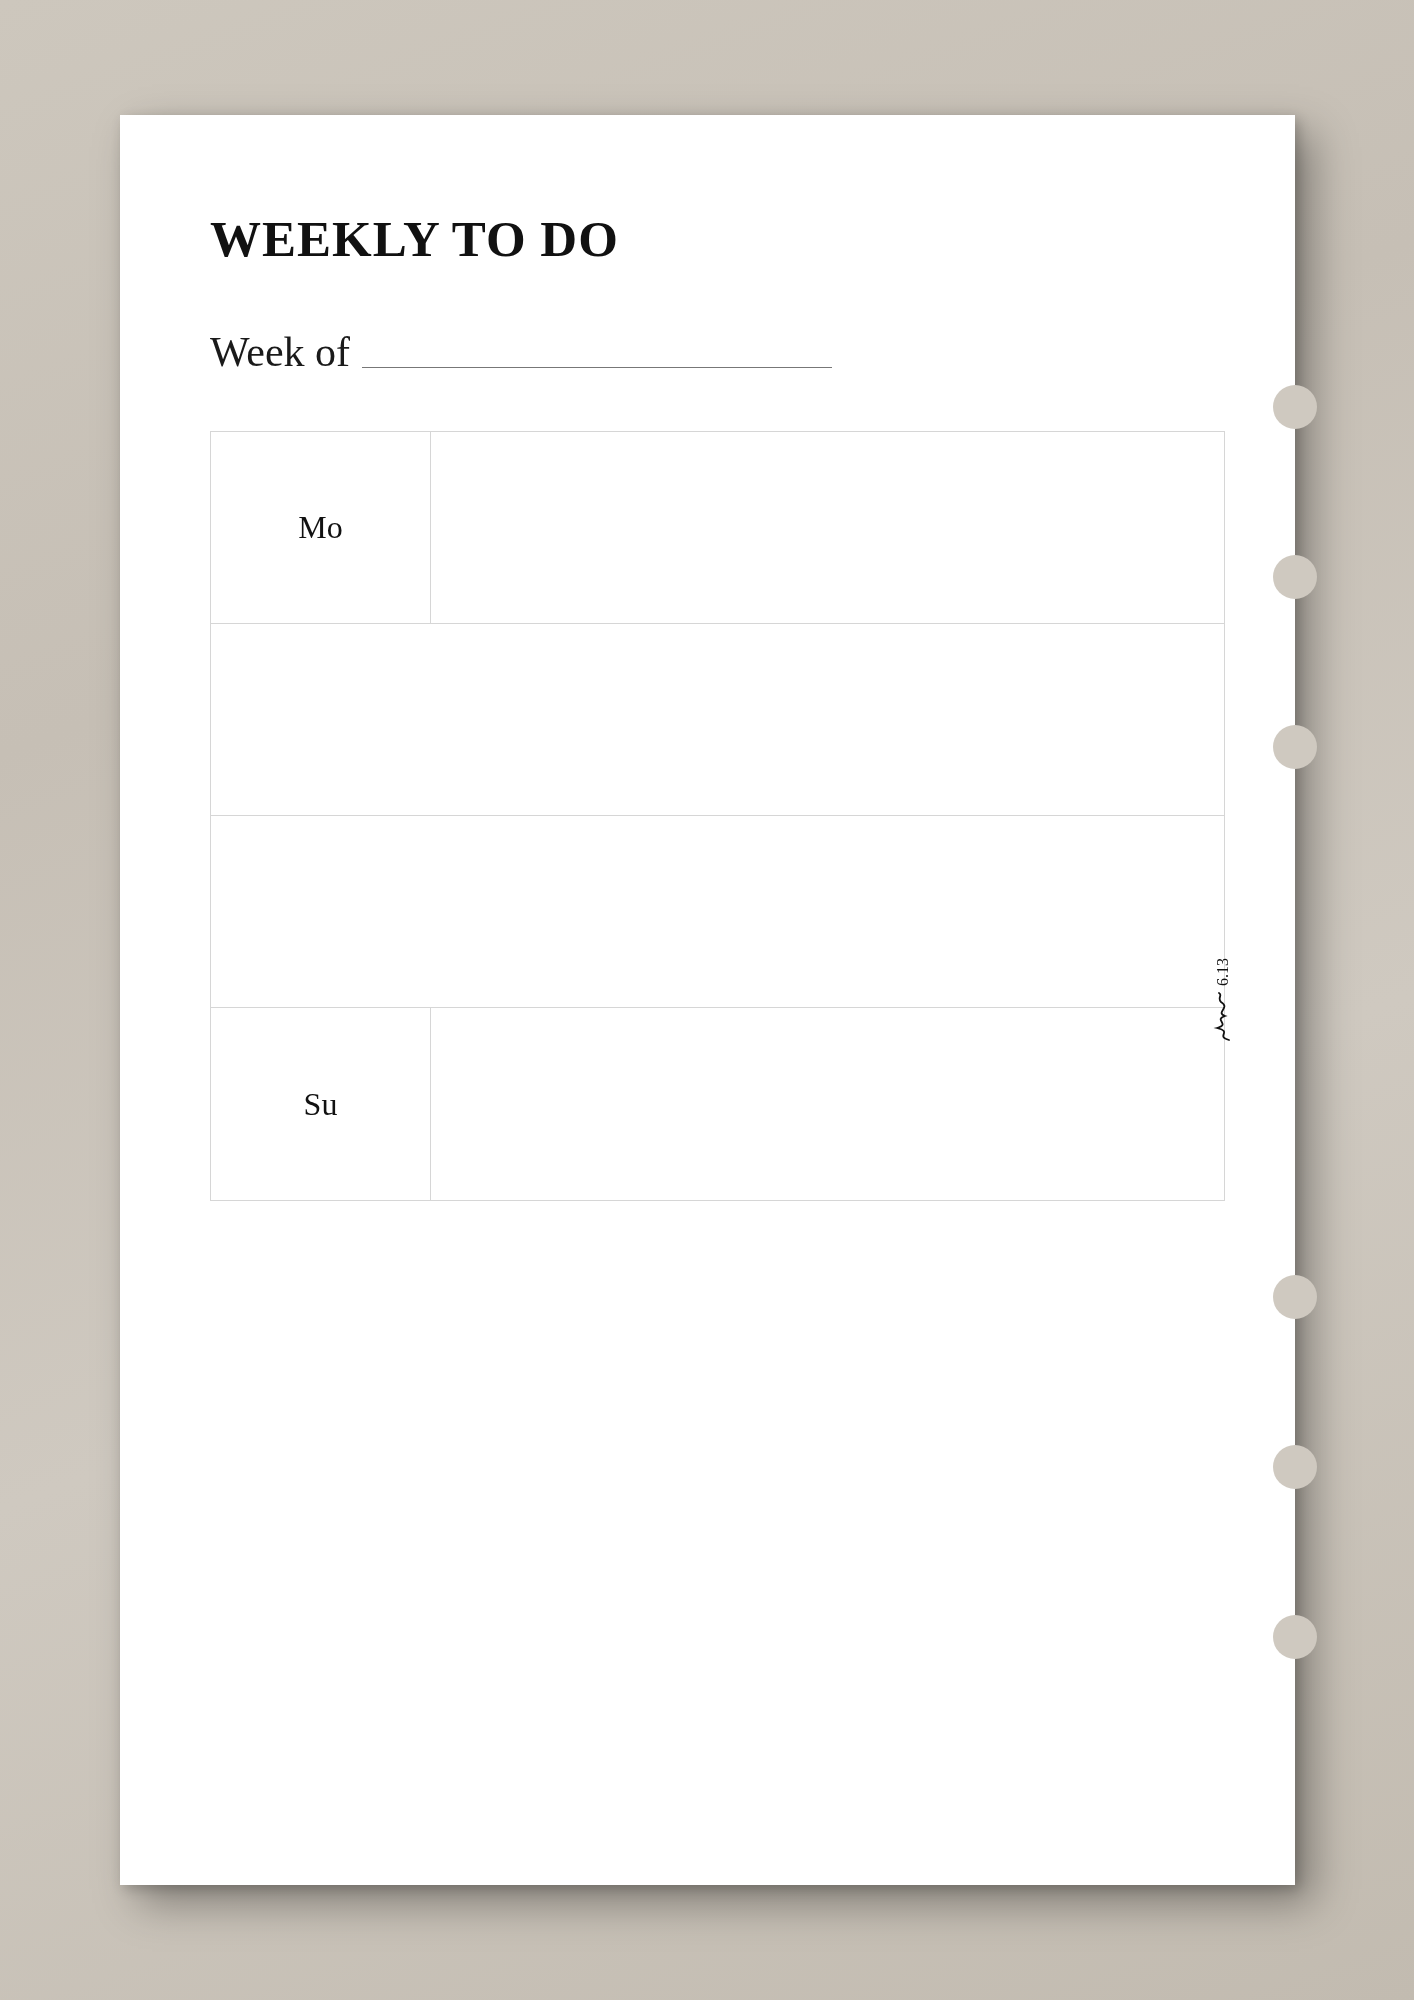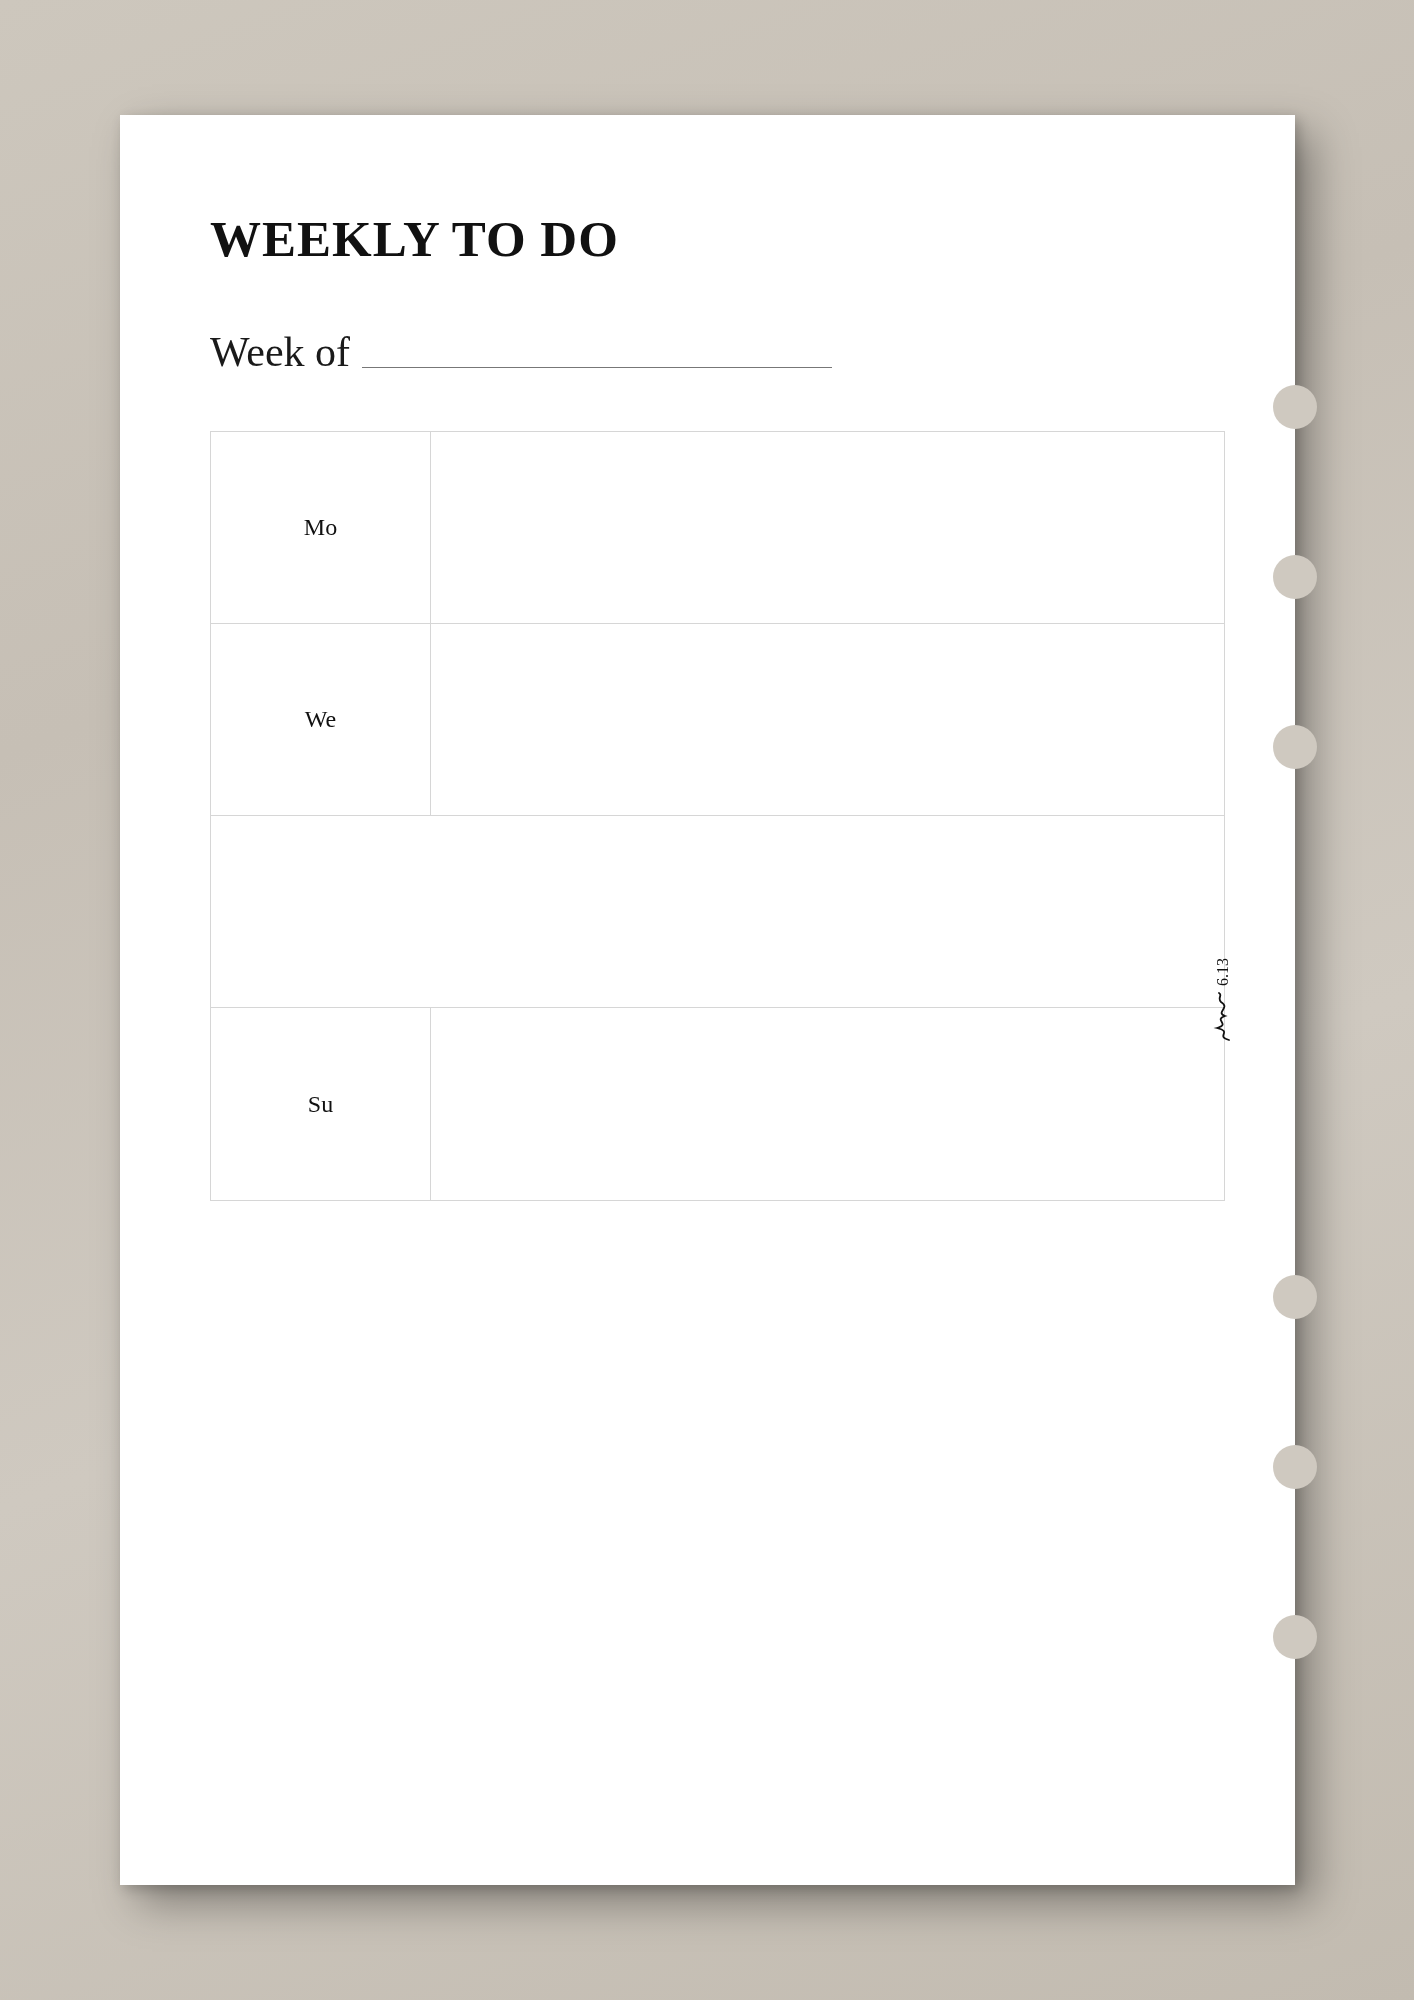--- a/index.html
+++ b/index.html
@@ -58,21 +58,21 @@
   }
   .row:last-child { border-bottom: none; }
   .day-cell {
     width: 220px;
     border-right: 1px solid #d6d6d6;
     display: flex;
     align-items: center;
     justify-content: center;
   }
   .day-label {
-    font-size: 24px;
+    font-size: 32px;
     color: #111;
     font-family: Georgia, 'Times New Roman', serif;
   }
   .content-cell {
     flex: 1;
   }
   .holes {
     position: absolute;
     right: -22px;
     top: 0;
@@ -122,23 +122,20 @@
   </div>
 
   <div class="grid">
     <div class="row">
       <div class="day-cell">
         <span class="day-label">Mo</span>
       </div>
       <div class="content-cell"></div>
     </div>
     <div class="row">
-      <div class="day-cell">
-        <span class="day-label">We</span>
-      </div>
       <div class="content-cell"></div>
     </div>
     <div class="row">
       <div class="content-cell"></div>
     </div>
     <div class="row">
       <div class="day-cell">
         <span class="day-label">Su</span>
       </div>
       <div class="content-cell"></div>

